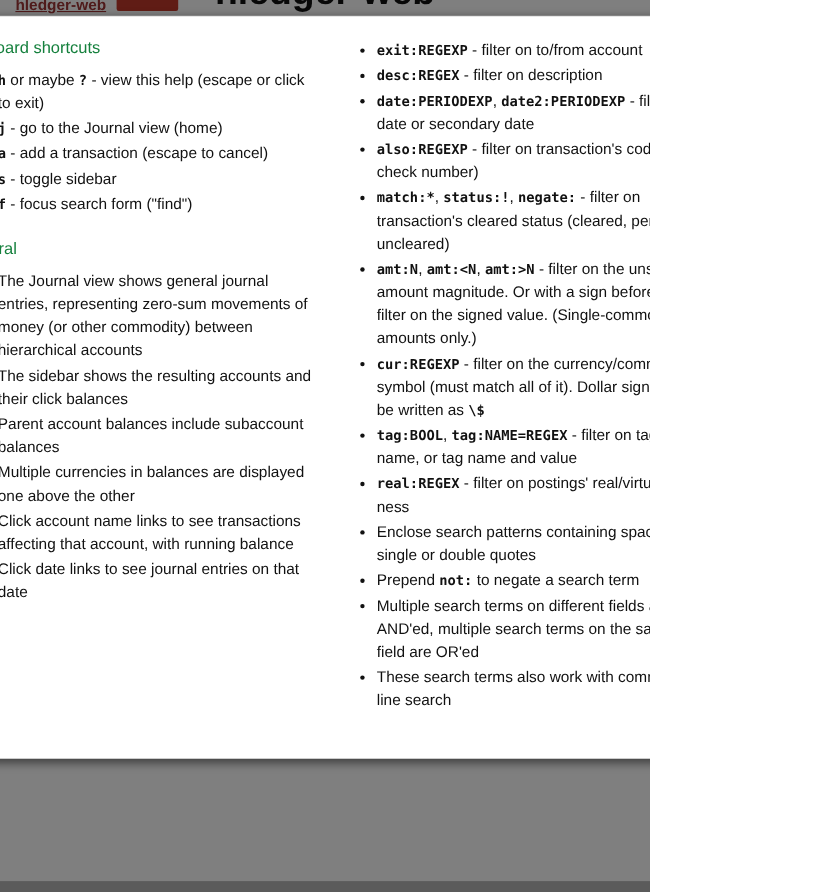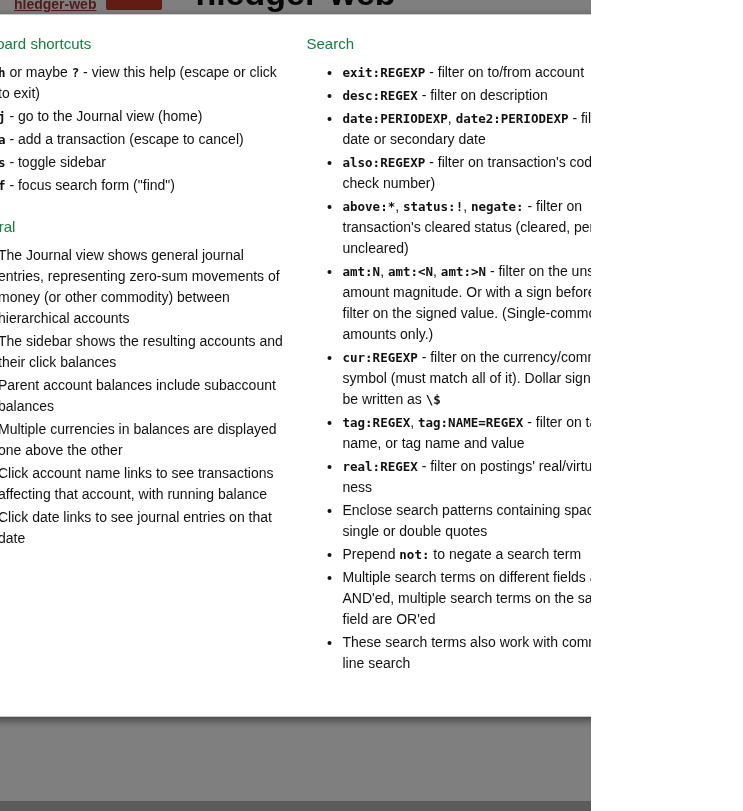--- a/index.html
+++ b/index.html
@@ -151,30 +151,29 @@
               <li>The sidebar shows the resulting accounts and their click balances</li>
               <li>Parent account balances include subaccount balances</li>
               <li>Multiple currencies in balances are displayed one above the other</li>
               <li>Click account name links to see transactions affecting that account, with running balance</li>
               <li>Click date links to see journal entries on that date</li>
             </ul>
           </div>
         </div>
       <div class="help-col">
           <div class="help-section">
-            <div class="section-heading">Search</div>
             <ul>
               <li><code>exit:REGEXP</code> - filter on to/from account</li>
               <li><code>desc:REGEX</code> - filter on description</li>
               <li><code>date:PERIODEXP</code>, <code>date2:PERIODEXP</code> - filter on date or secondary date</li>
               <li><code>also:REGEXP</code> - filter on transaction's code (eg check number)</li>
-              <li><code>above:*</code>, <code>status:!</code>, <code>negate:</code> - filter on transaction's cleared status (cleared, pending, uncleared)</li>
+              <li><code>match:*</code>, <code>status:!</code>, <code>negate:</code> - filter on transaction's cleared status (cleared, pending, uncleared)</li>
               <li><code>amt:N</code>, <code>amt:&lt;N</code>, <code>amt:&gt;N</code> - filter on the unsigned amount magnitude. Or with a sign before N, filter on the signed value. (Single-commodity amounts only.)</li>
               <li><code>cur:REGEXP</code> - filter on the currency/commodity symbol (must match all of it). Dollar sign must be written as <code>\$</code></li>
-              <li><code>tag:REGEX</code>, <code>tag:NAME=REGEX</code> - filter on tag name, or tag name and value</li>
+              <li><code>tag:BOOL</code>, <code>tag:NAME=REGEX</code> - filter on tag name, or tag name and value</li>
               <li><code>real:REGEX</code> - filter on postings' real/virtual-ness</li>
               <li>Enclose search patterns containing spaces in single or double quotes</li>
               <li>Prepend <code>not:</code> to negate a search term</li>
               <li>Multiple search terms on different fields are AND'ed, multiple search terms on the same field are OR'ed</li>
               <li>These search terms also work with command-line search</li>
             </ul>
           </div>
         </div>
     </div>
   </div>

